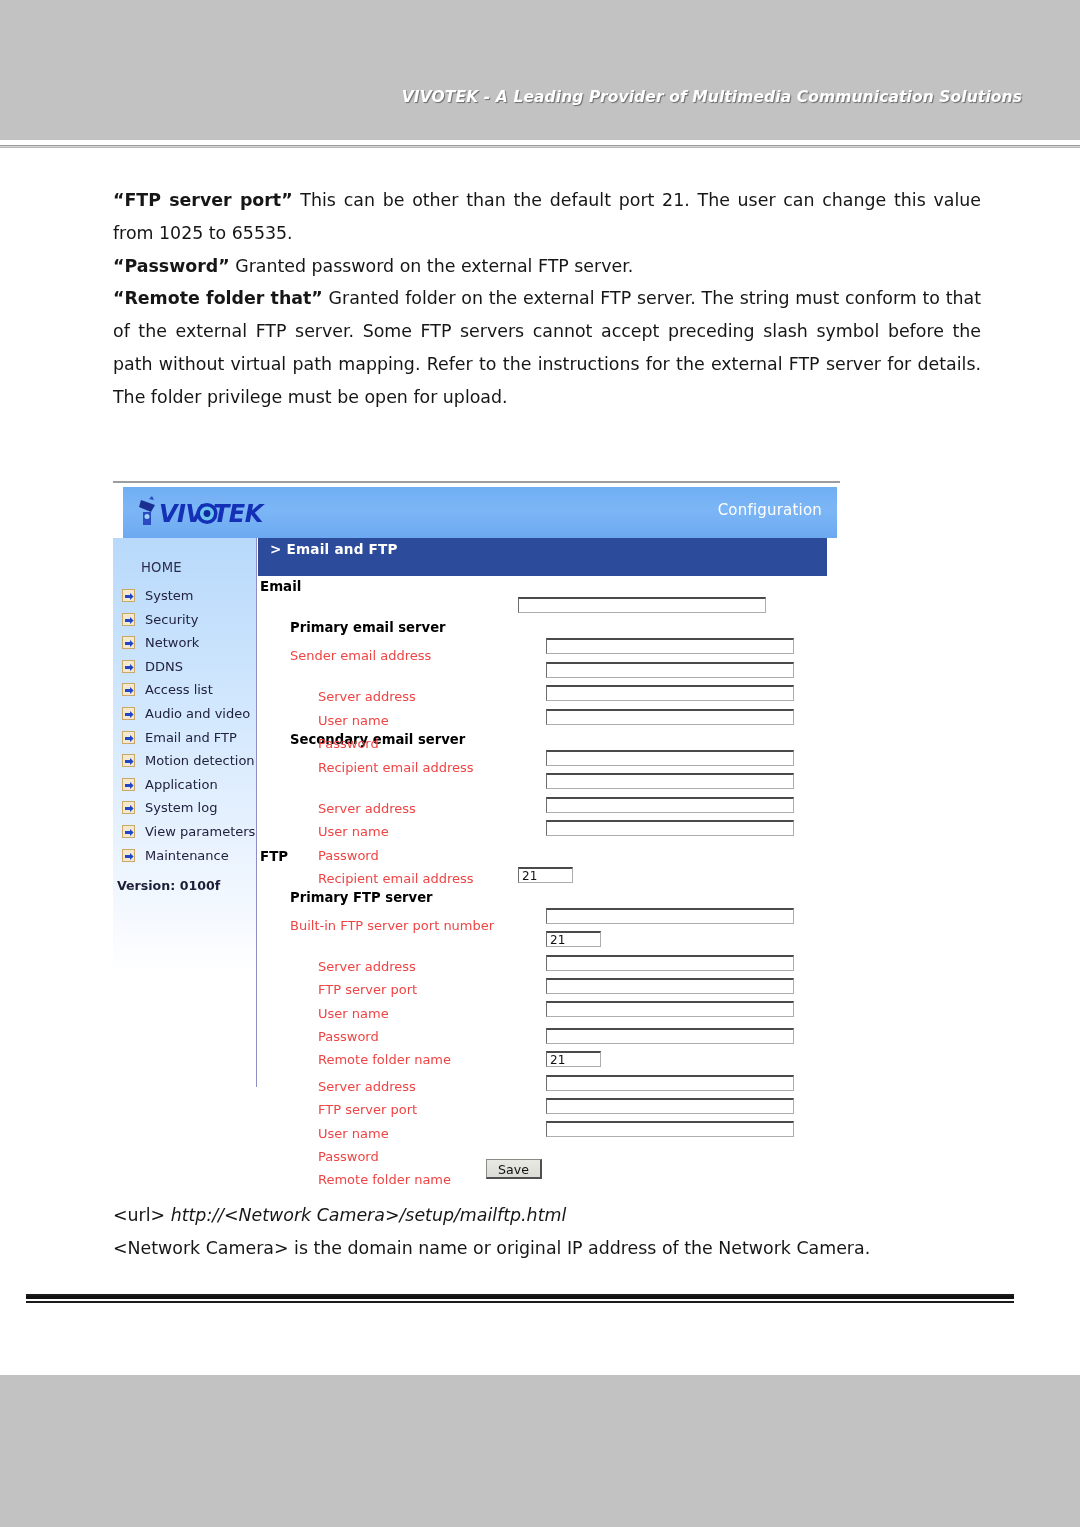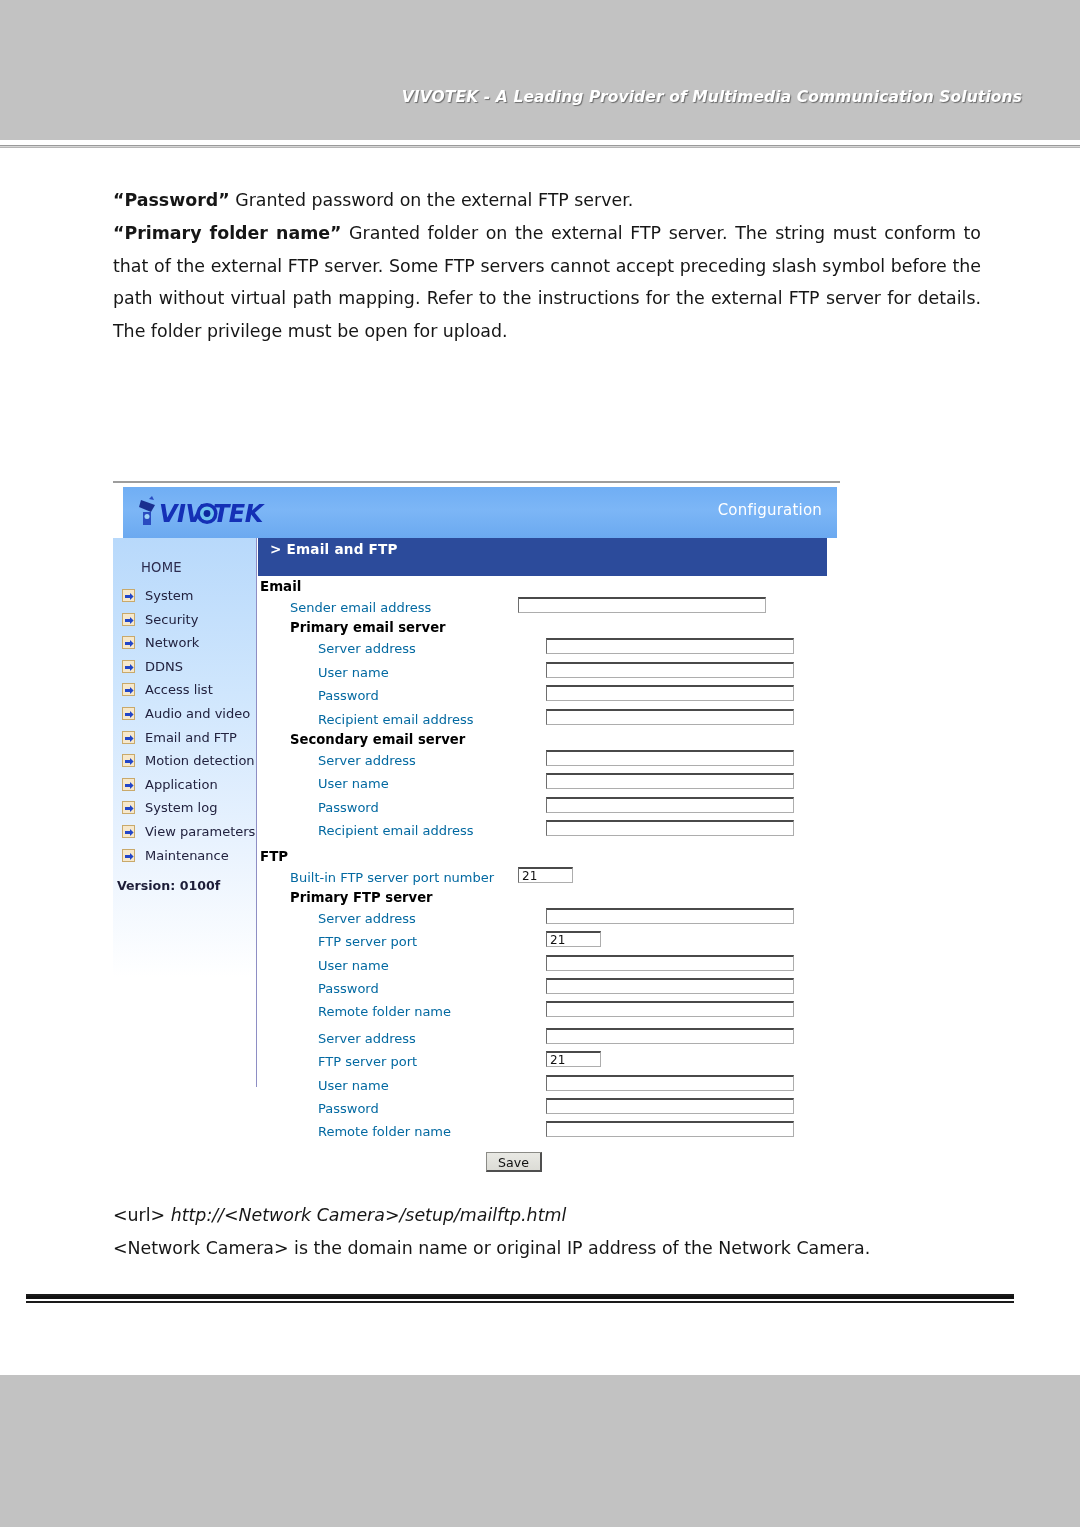--- a/index.html
+++ b/index.html
@@ -153,22 +153,23 @@
     font-family:"DejaVu Sans", sans-serif;
     font-size:13.4px; font-weight:bold; color:#000000;
     padding-left:2px;
   }
   .sub-title{
     font-family:"DejaVu Sans", sans-serif;
     font-size:13.2px; font-weight:bold; color:#000000;
   }
   .fld-label{
     font-family:"DejaVu Sans", sans-serif;
-    font-size:13px; color:#0369a1;
+    font-size:13px; color:#ef4444;
     white-space:nowrap;
+    margin-top:48px;
   }
 
   .row{
     position:relative; height:23.4px;
   }
   .row .lbl{
     position:absolute; left:0; top:3px;
   }
   .row .box{
     position:absolute; top:0px;
@@ -199,22 +200,23 @@
 </style>
 </head>
 <body>
 
 <div class="top-band">
   <div class="top-band-title">VIVOTEK - A Leading Provider of Multimedia Communication Solutions</div>
 </div>
 <div class="top-rule"></div>
 
 <div class="copy">
+  <p><b>“FTP server port”</b><span> This can be other than the default port 21. The user can change this value from 1025 to 65535.</span></p>
   <p><b>“Password”</b><span> Granted password on the external FTP server.</span></p>
-  <p><b>“Primary folder name”</b><span> Granted folder on the external FTP server. The string must conform to that of the external FTP server. Some FTP servers cannot accept preceding slash symbol before the path without virtual path mapping. Refer to the instructions for the external FTP server for details. The folder privilege must be open for upload.</span></p>
+  <p><b>“Remote folder that”</b><span> Granted folder on the external FTP server. The string must conform to that of the external FTP server. Some FTP servers cannot accept preceding slash symbol before the path without virtual path mapping. Refer to the instructions for the external FTP server for details. The folder privilege must be open for upload.</span></p>
 </div>
 
 <div class="shot-toprule"></div>
 
 <div class="app">
 
   <div class="app-header">
     <div class="app-logo">
       <svg width="160" height="34" viewBox="0 0 160 34">
 
@@ -413,21 +415,21 @@
           <div class="row">
             <span class="lbl fld-label">Password</span>
             <span class="box wide"></span>
           </div>
           <div class="row">
             <span class="lbl fld-label">Remote folder name</span>
             <span class="box wide"></span>
           </div>
         </div>
 
-      <div class="indent2" style="position:relative;height:26px;margin-top:7px;">
+      <div class="indent2" style="position:relative;height:26px;margin-top:14px;">
         <div class="save-btn">Save</div>
       </div>
 
     </div>
   </div>
 </div>
 
 <div class="tail">
   <div class="url-line"><span class="url-label">&lt;url&gt; </span><span>http://&lt;Network Camera&gt;/setup/mailftp.html</span></div>
   <div>&lt;Network Camera&gt; is the domain name or original IP address of the Network Camera.</div>

